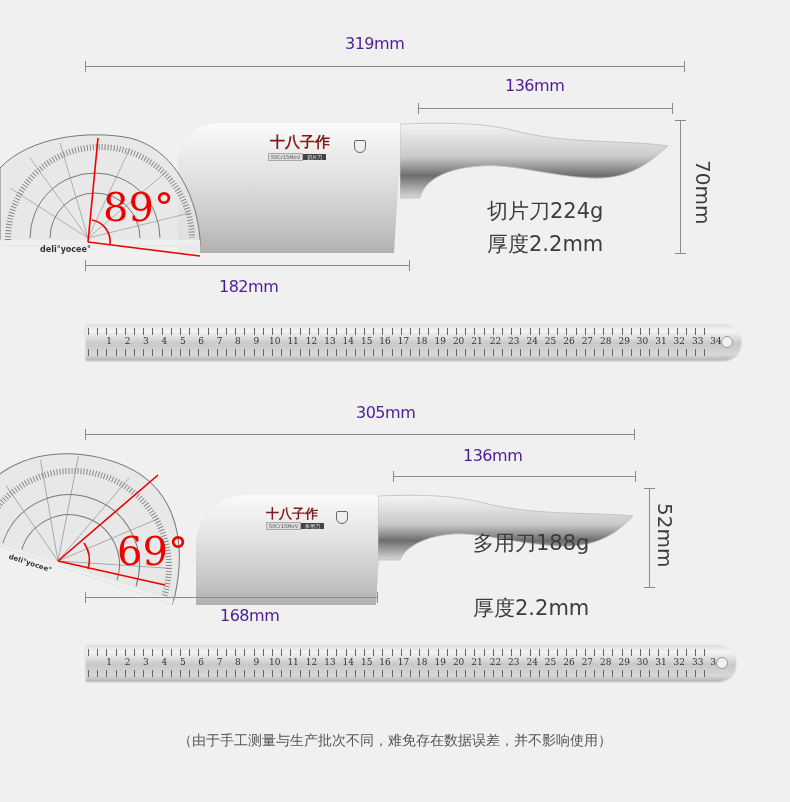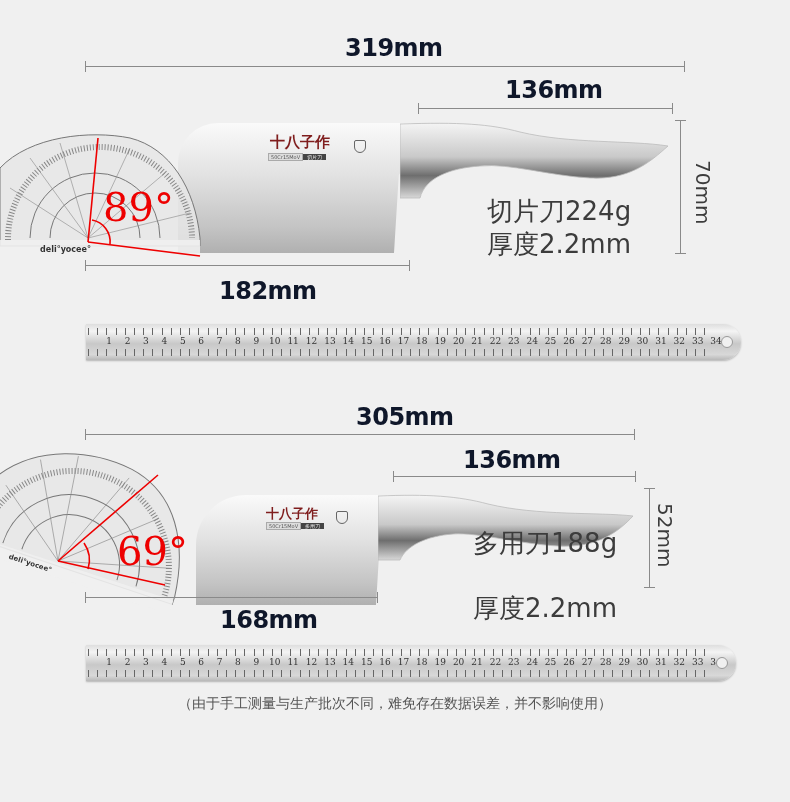--- a/index.html
+++ b/index.html
@@ -3,23 +3,23 @@
 <meta charset="utf-8">
 <style>
   html,body{margin:0;padding:0;}
   body{width:790px;height:802px;background:#f0f0f0;position:relative;overflow:hidden;font-family:"DejaVu Sans","Liberation Sans",sans-serif;color:#3a3a3a;}
   .dim-h{position:absolute;height:1px;background:#8a8a8a;}
   .dim-h::before,.dim-h::after{content:"";position:absolute;top:-5px;width:1px;height:11px;background:#8a8a8a;}
   .dim-h::before{left:0}.dim-h::after{right:0}
   .dim-v{position:absolute;width:1px;background:#8a8a8a;}
   .dim-v::before,.dim-v::after{content:"";position:absolute;left:-5px;height:1px;width:11px;background:#8a8a8a;}
   .dim-v::before{top:0}.dim-v::after{bottom:0}
-  .lbl{position:absolute;font-size:24px;color:#0f172a;letter-spacing:-0.5px;white-space:nowrap;font-weight:bold;}
+  .lbl{position:absolute;font-size:16px;color:#4c1d95;letter-spacing:-0.5px;white-space:nowrap;}
   .vlbl{position:absolute;font-size:20px;color:#3c3c3c;transform:rotate(90deg);transform-origin:left top;white-space:nowrap;}
-  .spec{position:absolute;font-size:26px;color:#3c3c3c;line-height:33px;white-space:nowrap;}
+  .spec{position:absolute;font-size:21px;color:#3c3c3c;line-height:33px;white-space:nowrap;}
   .ruler{position:absolute;height:36px;border-radius:0 18px 18px 0;
     background:linear-gradient(180deg,#dedede 0%,#f4f4f4 20%,#c8c8c8 55%,#d8d8d8 85%,#b8b8b8 100%);
     box-shadow:0 1px 2px rgba(0,0,0,.25);overflow:hidden;}
   .ruler .ticks-top,.ruler .ticks-bot{position:absolute;left:2px;right:30px;height:7px;
     background-image:repeating-linear-gradient(90deg,#666 0 1px,transparent 1px 9.2px);}
   .ruler .ticks-top{top:4px}
   .ruler .ticks-bot{bottom:4px}
   .ruler .nums{position:absolute;top:12px;left:14px;display:flex;font-family:"DejaVu Serif",serif;font-size:9px;color:#333;}
   .ruler .nums span{width:18.4px;text-align:center;}
   .ruler .hole{position:absolute;right:8px;top:12px;width:10px;height:10px;border-radius:50%;background:#f0f0f0;border:1px solid #999;}
@@ -232,13 +232,13 @@
         <span>31</span>
         <span>32</span>
         <span>33</span>
         <span>34</span>
     </div>
     <div class="ticks-bot"></div>
     <div class="hole"></div>
   </div>
 </div>
 
-<div class="note" style="top:695px;">（由于手工测量与生产批次不同，难免存在数据误差，并不影响使用）</div>
+<div class="note" style="top:732px;">（由于手工测量与生产批次不同，难免存在数据误差，并不影响使用）</div>
 
 </body></html>

